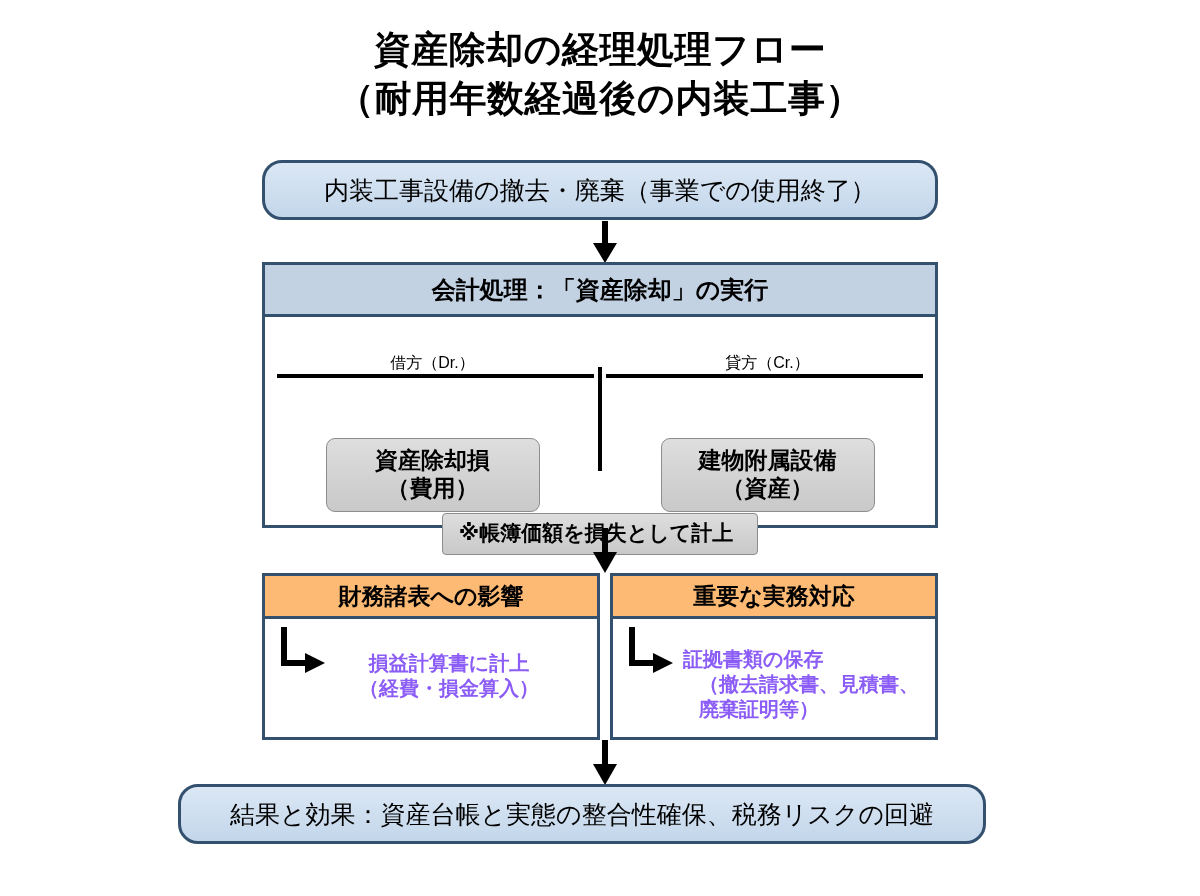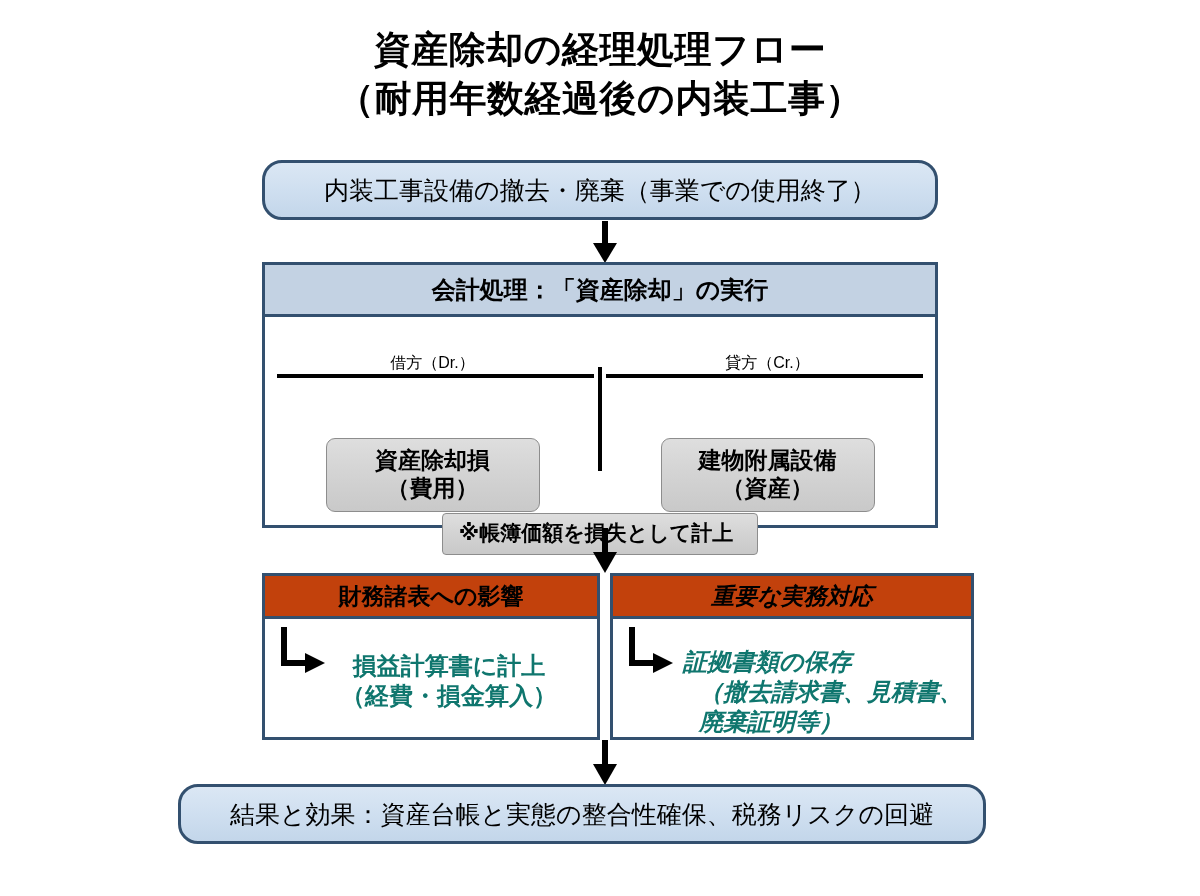--- a/index.html
+++ b/index.html
@@ -168,50 +168,50 @@
   
   .panel {
     position: absolute;
     box-sizing: border-box;
     border: 3px solid #33506f;
     background: #ffffff;
     top: 573px;
     height: 167px;
   }
   #panel-left  { left: 262px; width: 338px; }
-  #panel-right { left: 610px; width: 364px; font-style: italic; }
+  #panel-right { left: 610px; width: 328px; }
 
   .panel-header {
     height: 43px;
     box-sizing: border-box;
     border-bottom: 3px solid #33506f;
-    background: #c2410c;
+    background: #fdba74;
     display: flex;
     align-items: center;
     justify-content: center;
     font-size: 23px;
     font-weight: bold;
   }
   .panel-body {
     position: relative;
     padding: 10px 8px 0 8px;
     height: 115px;
   }
   .elbow {
     position: absolute;
     left: 14px;
     top: 6px;
     width: 46px;
     height: 56px;
   }
   .panel-text {
-    font-size: 24px;
+    font-size: 20px;
     font-weight: bold;
     line-height: 1.26;
-    color: #0f766e;
+    color: #8b5cf6;
   }
   #panel-left .panel-text {
     text-align: center;
     padding-left: 36px;
     padding-top: 22px;
   }
   #panel-right .panel-text {
     text-align: left;
     padding-left: 62px;
     padding-top: 18px;

